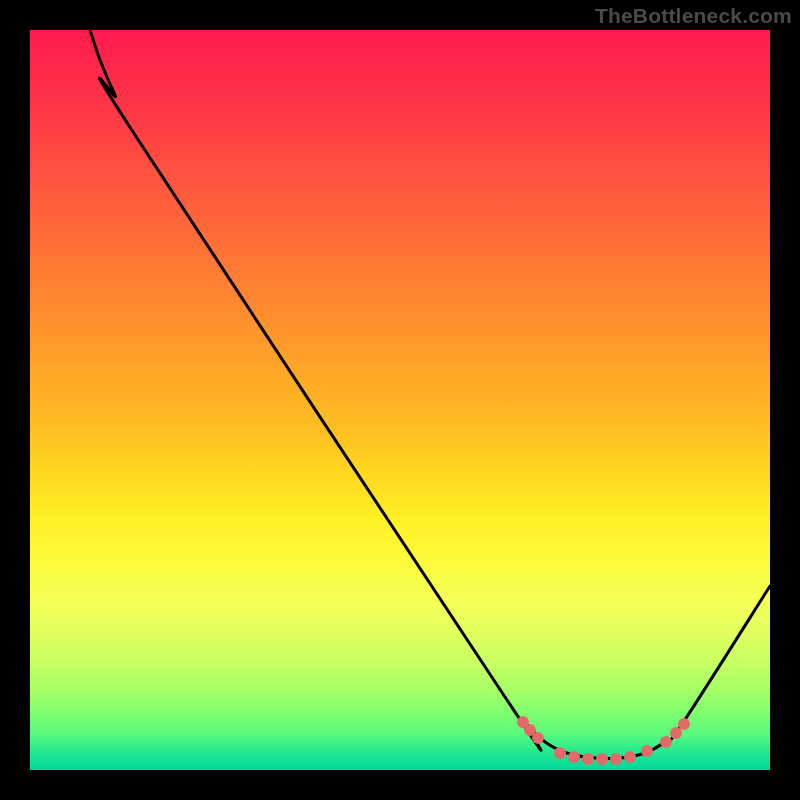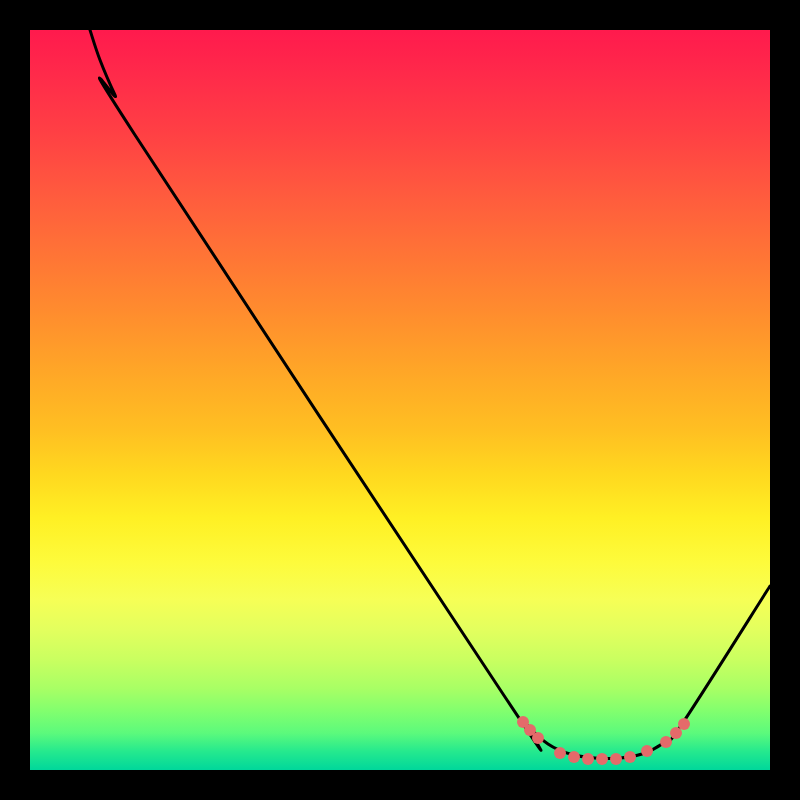--- a/index.html
+++ b/index.html
@@ -26,20 +26,21 @@
           #25e98e 97.5%,
           #00d79b 100%)}
   .watermark{position:absolute;top:4px;right:8px;font:600 21px Arial,Helvetica,sans-serif;color:#4a4a4a;letter-spacing:.2px}
   svg{position:absolute;left:0;top:0}
 </style>
 </head>
 <body>
 
 <div class="frame">
 
+  <div class="watermark">TheBottleneck.com</div>
 
   <div class="plot">
     <svg id="chart-svg" width="740" height="740">
         <path d="M 60 0 C 61.8 5.3999999999999995 65.5 18.3 70 30 C 74.5 41.7 78.7 51.5 85 65 C 91.3 78.5 34.8 -3.3599999999999994 105 105 C 175.2 213.36 404.44 560.8 475 667 C 545.56 773.2 489.26 686.54 497 695 C 504.74 703.46 510.26 708.78 518 714 C 525.74 719.22 531.54 721.48 540 724 C 548.46 726.52 556 727.28 565 728 C 574 728.72 581.54 728.72 590 728 C 598.46 727.28 604.44 726.52 612 724 C 619.56 721.48 625.16 718.86 632 714 C 638.84 709.14 630.56 725.44 650 697 C 669.44 668.56 723.8 581.38 740 556" fill="none" stroke="#000000" stroke-width="3" stroke-linecap="round"></path>
         <circle cx="493" cy="692" r="6" fill="#e46a6a"></circle>
         <circle cx="500" cy="700" r="6" fill="#e46a6a"></circle>
         <circle cx="508" cy="708" r="6" fill="#e46a6a"></circle>
         <circle cx="530" cy="723" r="6" fill="#e46a6a"></circle>
         <circle cx="544" cy="727" r="6" fill="#e46a6a"></circle>
         <circle cx="558" cy="729" r="6" fill="#e46a6a"></circle>

